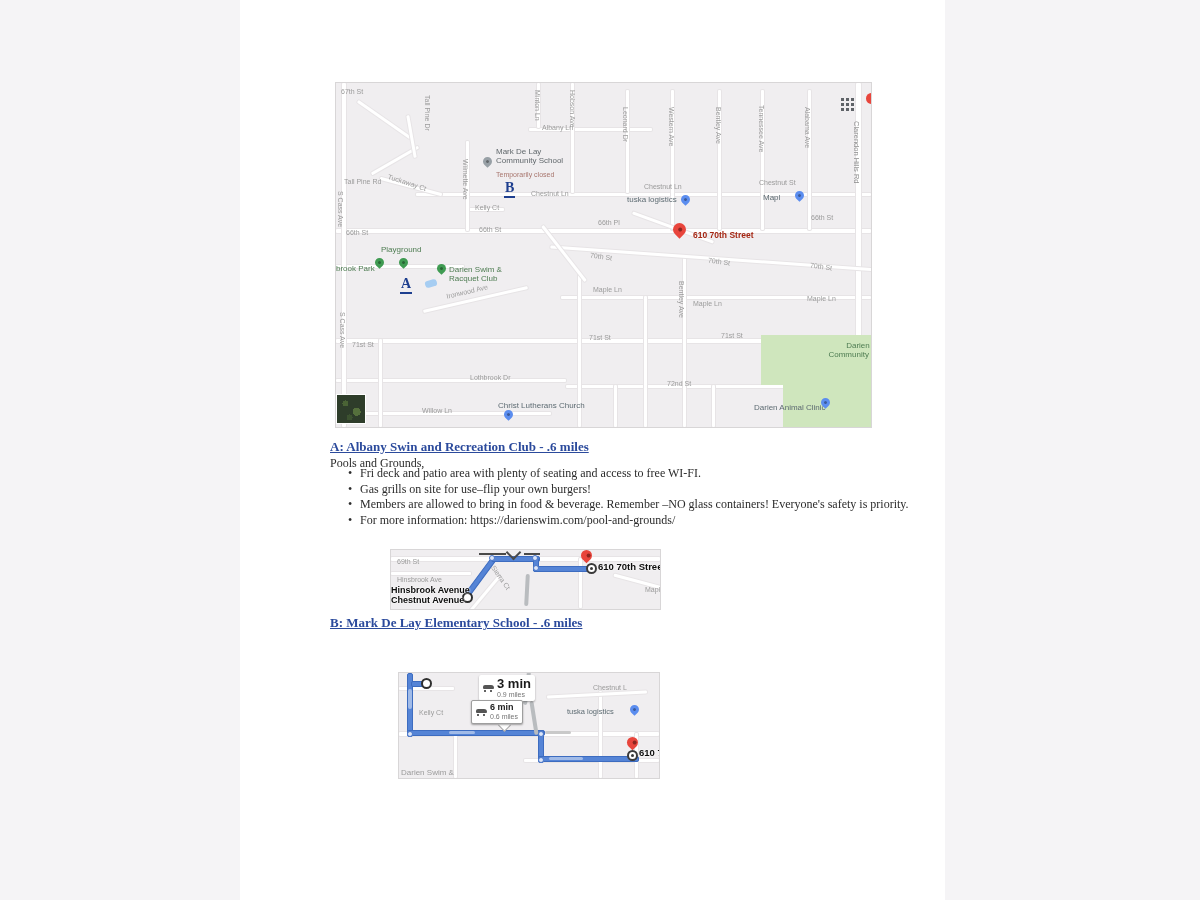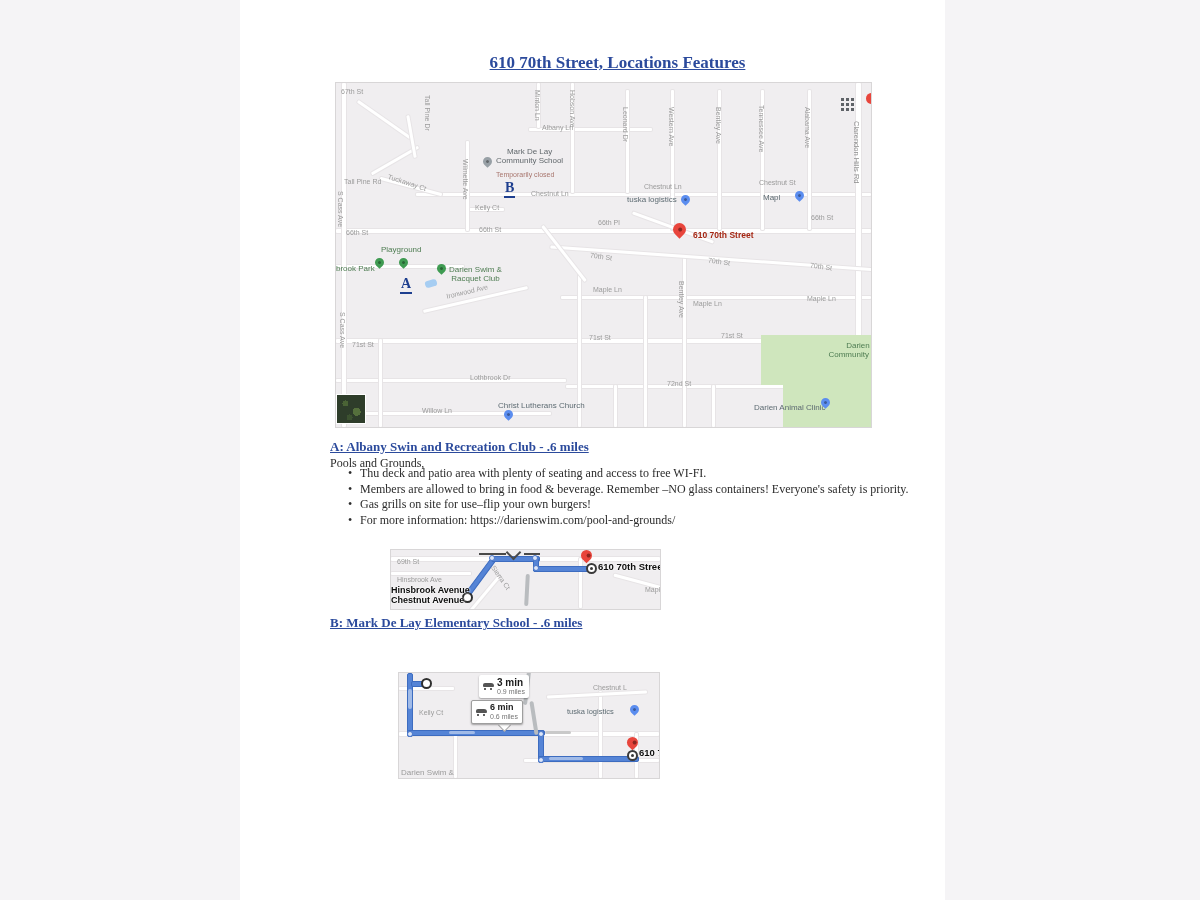--- a/index.html
+++ b/index.html
@@ -17,21 +17,21 @@
              list-style:none;}
   ul.bullets li{position:relative;padding-left:12px;font-size:12px;line-height:15.6px;color:#2b2b2b;}
   ul.bullets li::before{content:"\2022";position:absolute;left:0;top:0;}
 
   
   .map{position:absolute;background:#f0eef0;overflow:hidden;border:1px solid #d8d6d7;
        font-family:"Liberation Sans",sans-serif;}
   .st{position:absolute;background:#fff;box-shadow:0 0 0 1px #e7e4e6;border-radius:1px;}
   .ml{position:absolute;font-size:7px;color:#9b9b9b;white-space:nowrap;line-height:1;}
   .ml.v{writing-mode:vertical-rl;}
-  .poi{position:absolute;font-size:8px;color:#5d6b72;line-height:1.15;white-space:nowrap;text-align:center;}
+  .poi{position:absolute;font-size:8px;color:#5d6b72;line-height:1.15;white-space:nowrap;}
   .poi.park{color:#4f7d53;}
   .poi.status{font-size:7px;color:#a8766e;}
   .poi.dest{color:#a52714;font-weight:bold;font-size:8.5px;}
   .pin{position:absolute;width:9px;height:9px;border-radius:50% 50% 50% 0;transform:rotate(-45deg);}
   .pin::after{content:"";position:absolute;width:3px;height:3px;background:rgba(0,0,0,.35);
               border-radius:50%;top:3px;left:3px;}
   .pin.green{background:#3f9b52;}
   .pin.blue{background:#5b8def;}
   .pin.gray{background:#98a0a6;}
   .pin.red{width:13px;height:13px;background:#e8453c;}
@@ -58,41 +58,40 @@
   .origin{position:absolute;width:7px;height:7px;background:#fff;border:2px solid #2f2f2f;
           border-radius:50%;z-index:7;}
   .target{position:absolute;width:7px;height:7px;background:#fff;border:2px solid #3a3a3a;
           border-radius:50%;z-index:7;}
   .target::after{content:"";position:absolute;width:3px;height:3px;background:#3a3a3a;
                  border-radius:50%;top:2px;left:2px;}
   .bold-map-label{position:absolute;font-weight:bold;font-size:9px;color:#0d0d0d;line-height:10px;
                   text-shadow:0 0 2px #fff,0 0 2px #fff;white-space:nowrap;z-index:8;}
   .badge{position:absolute;background:#fff;border-radius:2px;box-shadow:0 1px 2px rgba(0,0,0,.35);
          display:flex;align-items:center;gap:3px;padding:2px 4px;z-index:9;}
-  .badge .time{font-weight:bold;font-size:10px;color:#1a1a1a;line-height:1.1;}
+  .badge .time{font-weight:bold;font-size:13px;color:#1a1a1a;line-height:1.1;}
   .badge .dist{font-size:7px;color:#757575;line-height:1.1;}
   .badge.sel{border:1px solid #9e9e9e;}
   .badge-ptr{position:absolute;width:8px;height:8px;background:#fff;border-right:1px solid #9e9e9e;
              border-bottom:1px solid #9e9e9e;transform:rotate(45deg);z-index:8;}
   .car{display:inline-block;width:11px;height:8px;position:relative;flex:0 0 auto;}
   .car::before{content:"";position:absolute;left:0;right:0;top:1px;height:4px;background:#555;
                border-radius:2px 3px 1px 1px;}
   .car::after{content:"";position:absolute;width:2px;height:2px;background:#2e2e2e;border-radius:50%;
               bottom:0;left:1px;box-shadow:6px 0 0 #2e2e2e;}
   .cutline{position:absolute;background:#4a4a4a;z-index:4;}
   .cutv{position:absolute;width:9px;height:9px;border-right:2px solid #4a4a4a;
         border-bottom:2px solid #4a4a4a;transform:rotate(45deg);background:transparent;z-index:4;}
   .pill{position:absolute;background:rgba(255,255,255,.45);border-radius:2px;z-index:5;}
 </style>
 </head>
 <body>
 
 <div class="page">
 
-  <div class="doc-title">610 70th Street, Locations Features</div>
 
   <div class="map" style="left:95px;top:82px;width:535px;height:344px;">
 
     <div class="st" style="left:193px;top:45px;width:123px;height:3px"></div>
     <div class="st" style="left:80px;top:110px;width:455px;height:3px"></div>
     <div class="st" style="left:130px;top:125px;width:38px;height:3px"></div>
     <div class="st" style="left:0;top:146px;width:535px;height:4px"></div>
     <div class="st" style="left:0;top:182px;width:128px;height:3px"></div>
     <div class="st" style="left:225px;top:213px;width:310px;height:3px"></div>
     <div class="st" style="left:0;top:256px;width:535px;height:4px"></div>
@@ -202,23 +201,23 @@
     <div class="poi park" style="left:492px;top:258px;width:60px;white-space:normal;text-align:center;line-height:9px">Darien Community Park</div>
 
     <div class="grid9" style="left:505px;top:15px"></div>
     <div style="position:absolute;left:530px;top:10px;width:11px;height:11px;border-radius:50%;background:#e8453c"></div>
     <div class="satthumb"></div>
   </div>
 
   <div class="sec-head" style="top:439px">A: Albany Swin and Recreation Club  -  .6 miles</div>
   <div class="doc-line" style="top:456px">Pools and Grounds,</div>
   <ul class="bullets">
-    <li>Thu deck and patio area with plenty of seating and access to free WI-FI.</li>
+    <li>Fri deck and patio area with plenty of seating and access to free WI-FI.</li>
+    <li>Gas grills on site for use–flip your own burgers!</li>
     <li>Members are allowed to bring in food &amp; beverage. Remember –NO glass containers! Everyone's safety is priority.</li>
-    <li>Gas grills on site for use–flip your own burgers!</li>
     <li>For more information: https://darienswim.com/pool-and-grounds/</li>
   </ul>
 
   <div class="map" style="left:150px;top:549px;width:269px;height:59px">
     <div class="st" style="left:0;top:7px;width:269px;height:4px"></div>
     <div class="st" style="left:0;top:22px;width:80px;height:3px"></div>
     <div class="st" style="left:188px;top:8px;width:3px;height:50px"></div>
     <div class="st" style="left:60px;top:48px;width:58px;height:3px;transform:rotate(-50deg)"></div>
     <div class="st" style="left:222px;top:30px;width:50px;height:3px;transform:rotate(15deg)"></div>
 

